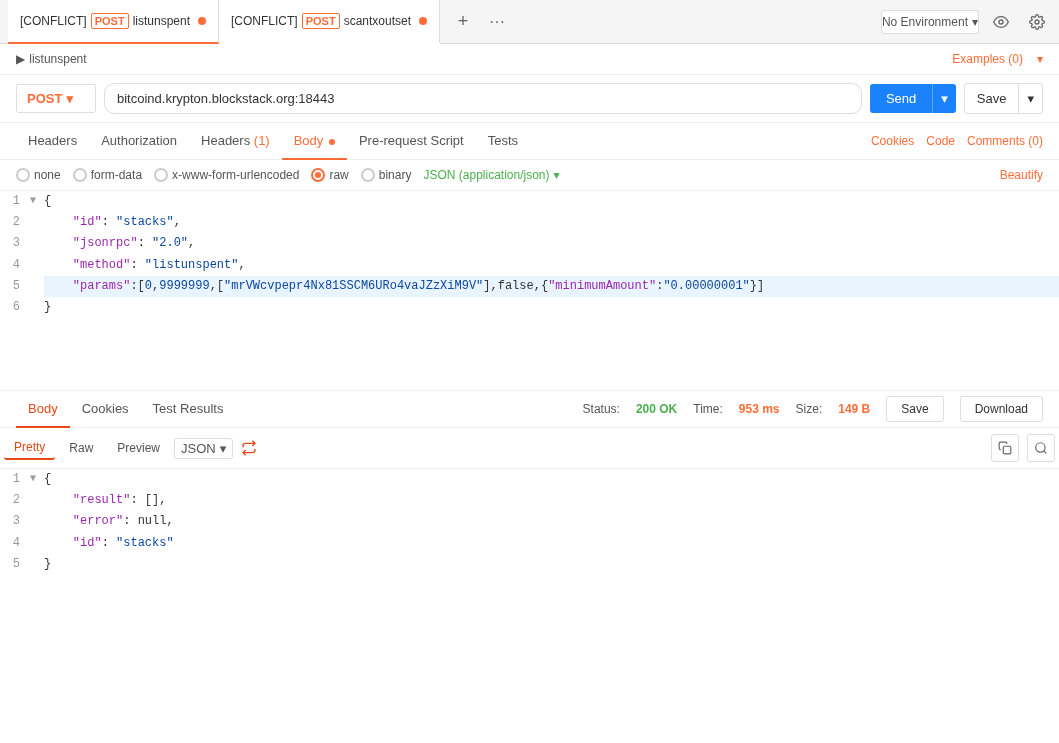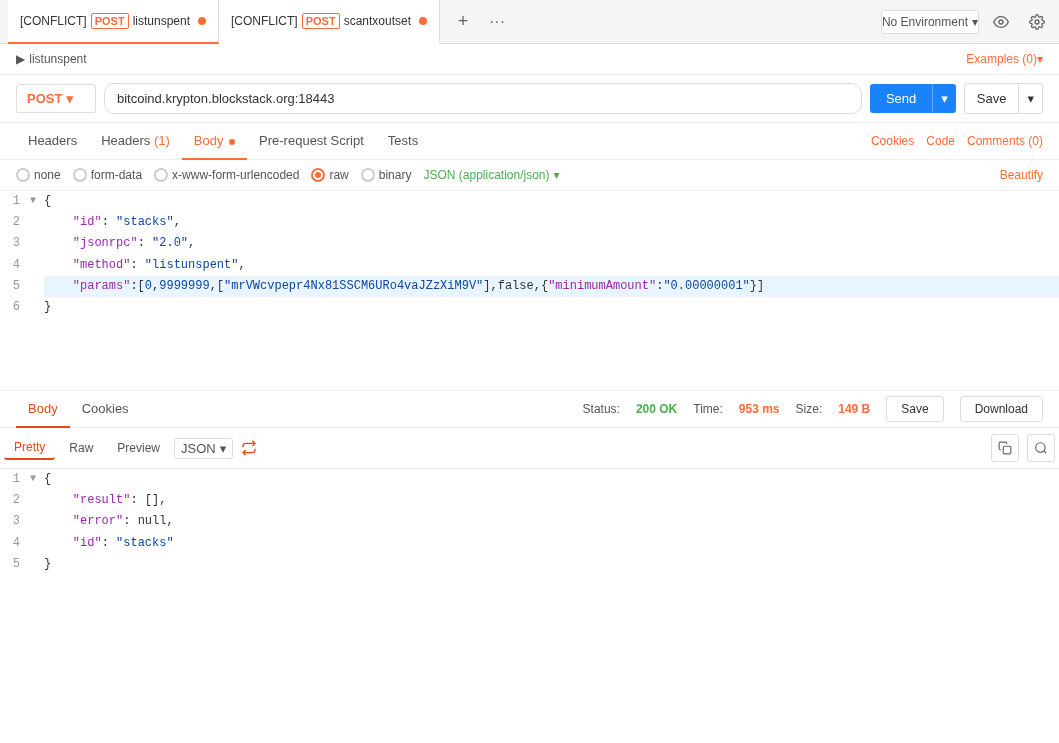--- a/index.html
+++ b/index.html
@@ -17,21 +17,21 @@
     .tab-add { width: 30px; height: 30px; display: flex; align-items: center; justify-content: center; cursor: pointer; font-size: 18px; color: #666; border-radius: 3px; }
     .tab-ellipsis { width: 30px; height: 30px; display: flex; align-items: center; justify-content: center; cursor: pointer; font-size: 16px; color: #666; border-radius: 3px; }
     .env-bar { margin-left: auto; display: flex; align-items: center; gap: 8px; }
     .env-select { display: flex; align-items: center; border: 1px solid #ddd; border-radius: 3px; background: #fff; padding: 4px 0; cursor: pointer; font-size: 12px; color: #555; gap: 4px; }
     .env-icon { width: 28px; height: 28px; display: flex; align-items: center; justify-content: center; cursor: pointer; color: #666; }
     .settings-icon { width: 28px; height: 28px; display: flex; align-items: center; justify-content: center; cursor: pointer; color: #666; }
 
     
     .breadcrumb-bar { display: flex; align-items: center; justify-content: space-between; padding: 8px 16px; border-bottom: 1px solid #eee; background: #fff; }
     .breadcrumb { display: flex; align-items: center; gap: 4px; font-size: 12px; color: #555; }
-    .examples-link { color: #ff6c37; font-size: 12px; cursor: pointer; display: flex; align-items: center; gap: 0; }
+    .examples-link { color: #ff6c37; font-size: 12px; cursor: pointer; display: flex; align-items: center; gap: 14px; }
 
     
     .request-bar { display: flex; align-items: center; padding: 8px 16px; gap: 8px; border-bottom: 1px solid #eee; }
     .method-select { display: flex; align-items: center; border: 1px solid #ddd; border-radius: 3px; padding: 6px 10px; background: #fff; cursor: pointer; font-weight: bold; color: #ff6c37; gap: 4px; font-size: 13px; min-width: 80px; }
     .url-input { flex: 1; border: 1px solid #ddd; border-radius: 10px; padding: 7px 12px; font-size: 13px; color: #333; outline: none; }
     .send-btn { display: flex; align-items: center; background: #1a82fb; color: #fff; border: none; border-radius: 3px; cursor: pointer; font-size: 13px; font-weight: 500; }
     .send-main { padding: 7px 16px; }
     .send-dropdown { padding: 7px 8px; border-left: 1px solid rgba(255,255,255,0.3); }
     .save-btn { display: flex; align-items: center; border: 1px solid #ddd; border-radius: 3px; background: #fff; cursor: pointer; font-size: 13px; color: #333; }
     .save-main { padding: 7px 12px; }
@@ -155,20 +155,21 @@
       <span class="send-dropdown">▾</span>
     </div>
     <div class="save-btn">
       <span class="save-main">Save</span>
       <span class="save-dropdown">▾</span>
     </div>
   </div>
 
   <div class="req-tabs">
     <div class="req-tab"><span>Headers</span></div>
+    <div class="req-tab"><span>Authorization</span></div>
     <div class="req-tab"><span>Headers</span> <span style="color:#ff6c37">(1)</span></div>
     <div class="req-tab active"><span>Body</span> <span class="dot-indicator"></span></div>
     <div class="req-tab"><span>Pre-request Script</span></div>
     <div class="req-tab"><span>Tests</span></div>
     <div class="tab-right">
       <a>Cookies</a>
       <a>Code</a>
       <a>Comments (0)</a>
     </div>
   </div>
@@ -234,20 +235,21 @@
         <span class="line-content"><span class="json-brace">}</span></span>
       </div>
     </div>
   </div>
 
   <div class="response-area">
 
     <div class="response-tabs">
       <div class="resp-tab active"><span>Body</span></div>
       <div class="resp-tab"><span>Cookies</span></div>
+      <div class="resp-tab"><span>Test Results</span></div>
       <div class="resp-status">
         <span>Status:</span>
         <span class="status-ok">200 OK</span>
         <span>Time:</span>
         <span class="time-val">953 ms</span>
         <span>Size:</span>
         <span class="size-val">149 B</span>
         <button class="resp-action-btn">Save</button>
         <button class="resp-action-btn">Download</button>
       </div>

